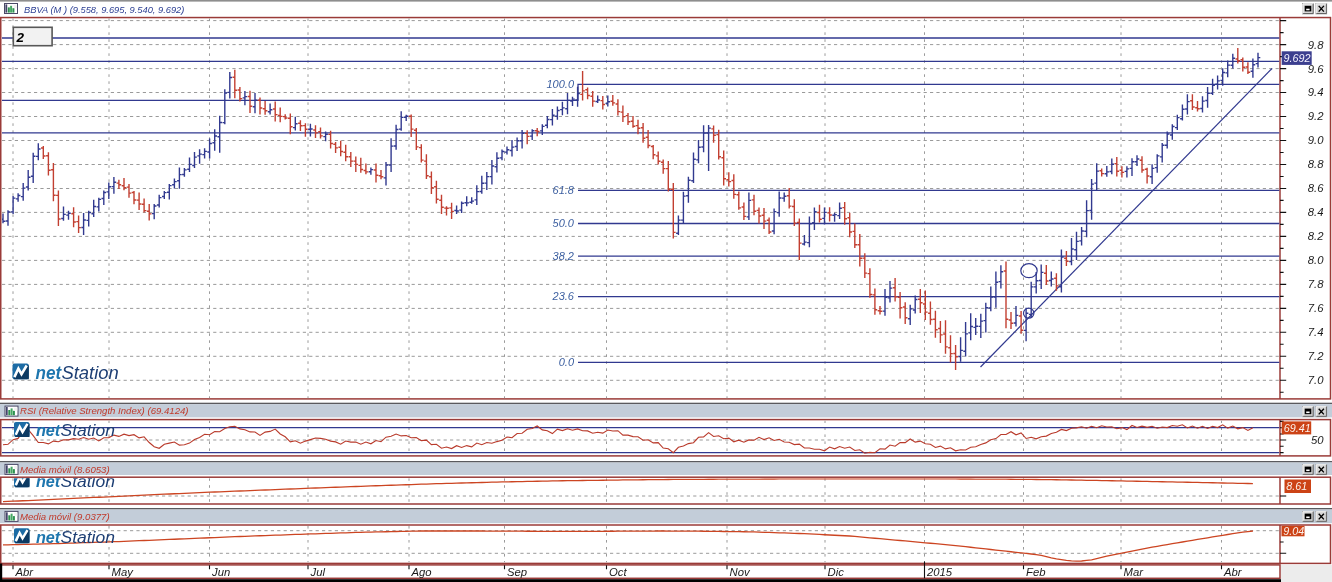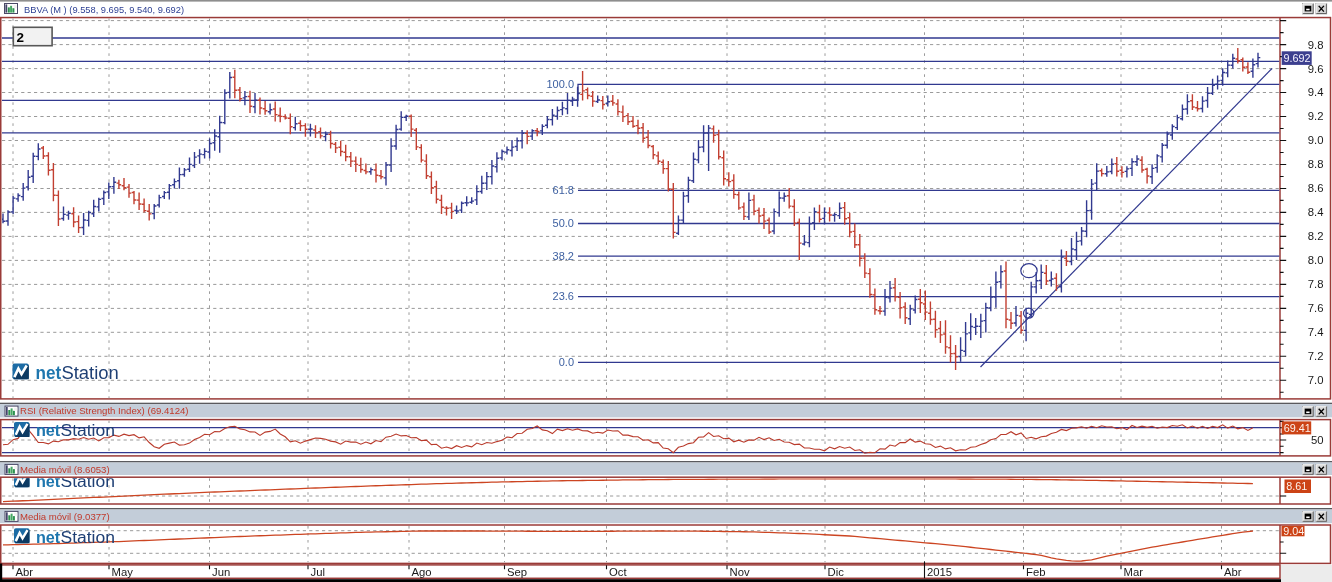--- a/index.html
+++ b/index.html
@@ -1,14 +1,14 @@
 <!DOCTYPE html>
 <html><head><meta charset="utf-8"><style>
 html,body{margin:0;padding:0;background:#fff;}
-#wrap{position:relative;width:1332px;height:582px;overflow:hidden;font-family:"Liberation Sans",sans-serif;}
+#wrap{position:relative;width:1332px;height:582px;overflow:hidden;font-family:"Liberation Sans",sans-serif;font-style:italic;}
 </style></head><body>
 <div id="wrap"><svg xmlns="http://www.w3.org/2000/svg" width="1332" height="582" viewBox="0 0 1332 582" font-family="Liberation Sans, sans-serif">
       <defs>
         <linearGradient id="lg" x1="0" y1="0" x2="0" y2="1">
           <stop offset="0" stop-color="#6ca7d1"></stop>
           <stop offset="0.45" stop-color="#2a6da8"></stop>
           <stop offset="1" stop-color="#0c3a68"></stop>
         </linearGradient>
         <g id="logo">
           <rect x="0" y="0" width="16.3" height="15.8" rx="2" fill="#1d6ca5"></rect>

